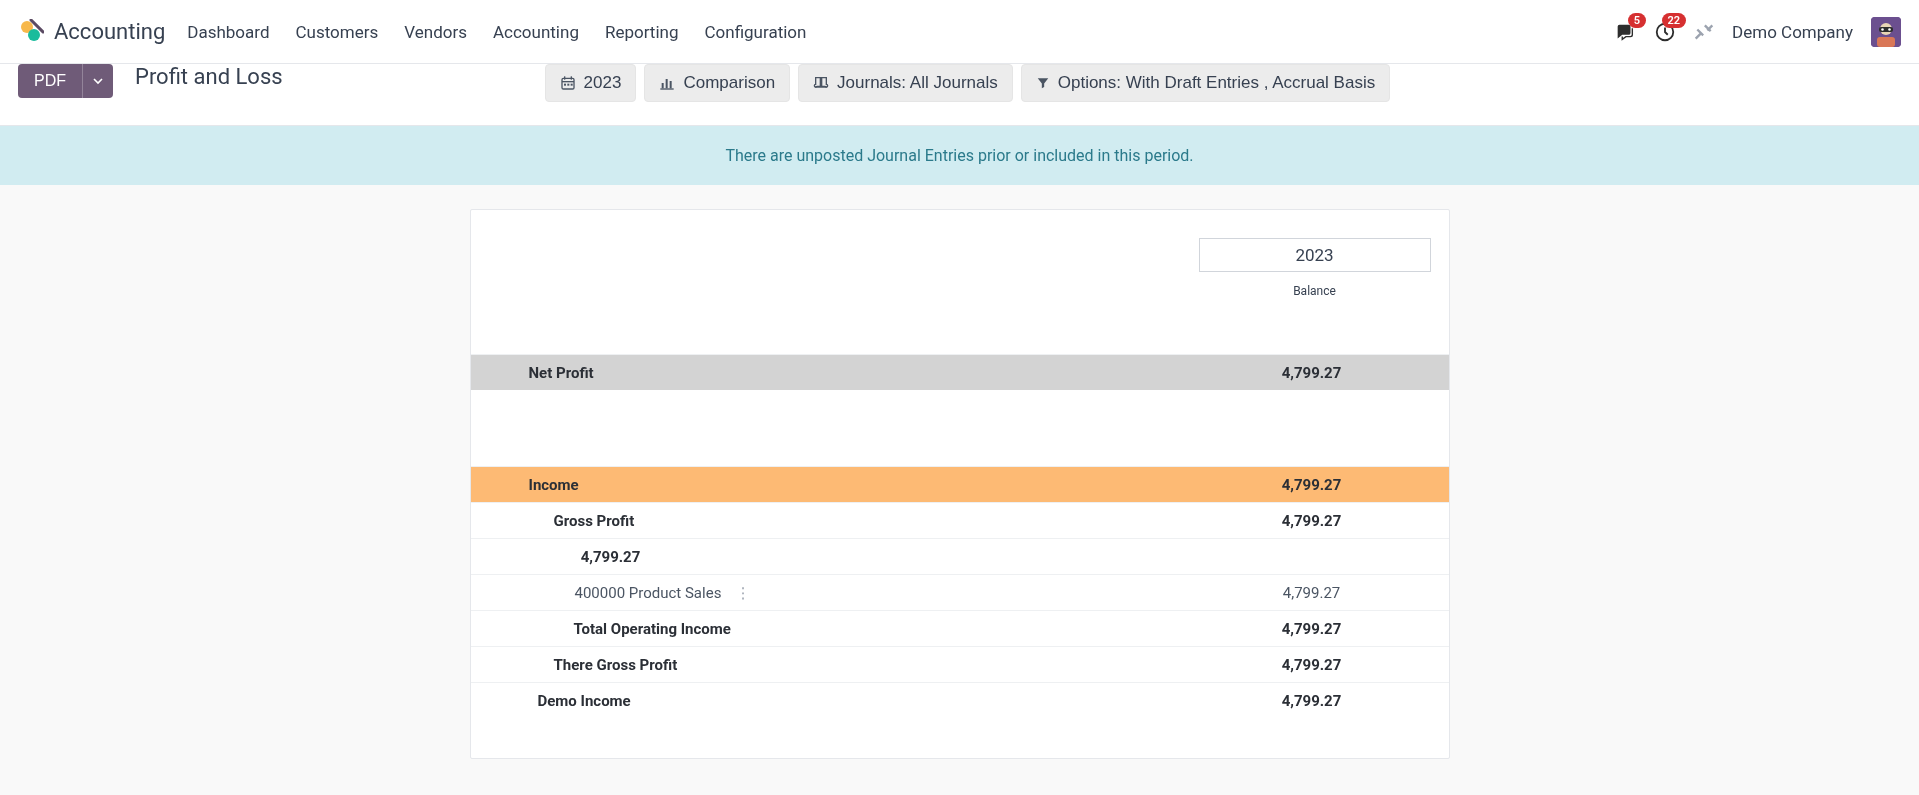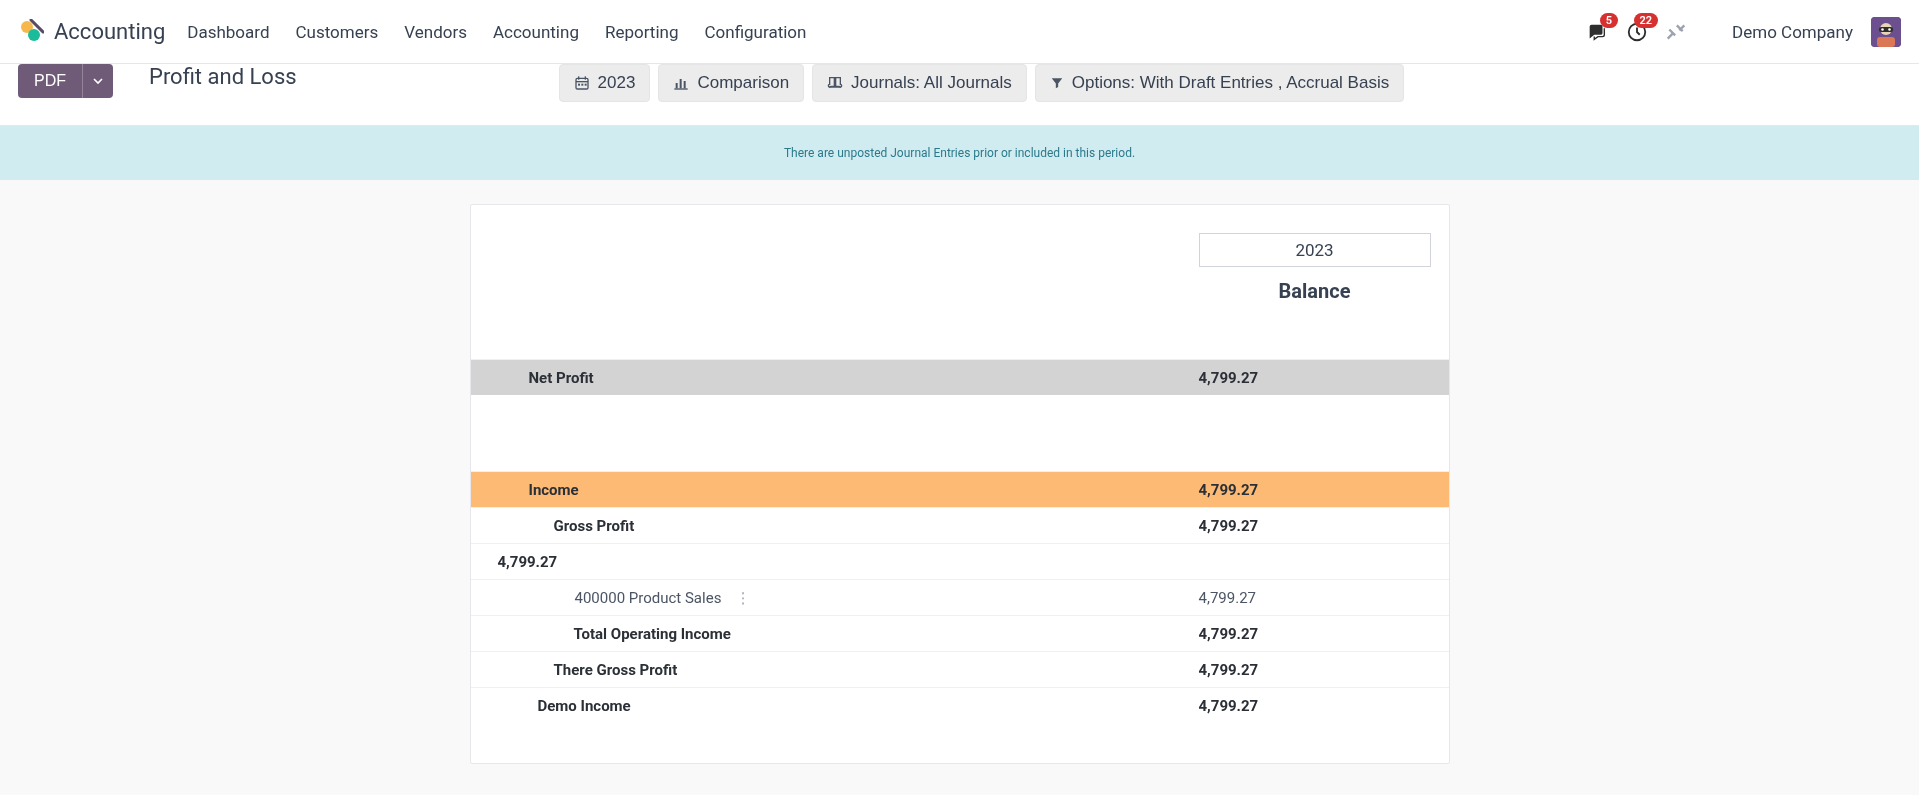--- a/index.html
+++ b/index.html
@@ -58,21 +58,20 @@
     font-size:11px;
     font-weight:600;
     border-radius: 999px;
     padding: 1px 6px;
     line-height:1.2;
   }
   .company-name {
     font-size: 17px;
     color:#374151;
     cursor:pointer;
-    margin-left:28px;
   }
   .avatar {
     width:30px; height:30px;
     border-radius:4px;
     background:#6b4f8f;
     display:inline-flex;
     align-items:center;
     justify-content:center;
     overflow:hidden;
     cursor:pointer;
@@ -100,21 +99,21 @@
     font-size:16px;
     cursor:pointer;
   }
   .btn-primary.split {
     padding: 8px 10px;
     border-left:1px solid rgba(255,255,255,0.25);
   }
   .report-title {
     font-size:22px;
     color:#374151;
-    margin-left: 20px;
+    margin-left: 6px;
   }
   .filter-group {
     display:flex;
     gap:8px;
   }
   .filter-btn {
     background:#ececec;
     border:1px solid #e5e5e5;
     border-radius:4px;
     padding:8px 14px;
@@ -125,21 +124,21 @@
     align-items:center;
     gap:8px;
   }
   .filter-btn .ficon { color:#4b5563; display:inline-flex; }
 
   .alert {
     background:#d1ecf1;
     color:#2b7a8b;
     text-align:center;
     padding:20px 10px;
-    font-size:12px;
+    font-size:16px;
   }
 
   .report-wrap {
     display:flex;
     justify-content:center;
     padding: 24px 10px 40px;
   }
   .report {
     width: 980px;
     background:#fff;
@@ -157,23 +156,22 @@
     border:1px solid #d1d5db;
     padding:6px 0;
     width:232px;
     text-align:center;
     font-size:17px;
     color:#374151;
   }
   .balance-label {
     text-align:right;
     padding: 6px 18px 14px;
-    font-size:20px;
+    font-size:12px;
     color:#374151;
-    font-weight:bold;
   }
   .balance-label span {
     display:inline-block;
     width:232px;
     text-align:center;
   }
 
   .row {
     display:flex;
     align-items:center;
@@ -188,21 +186,21 @@
     margin-top:42px;
   }
   .row .label {
     flex:1;
     display:flex;
     align-items:center;
     gap:6px;
   }
   .row .amount {
     width:232px;
-    text-align:left;
+    text-align:center;
     padding-right: 6px;
     font-variant-numeric: tabular-nums;
   }
   .bold { font-weight:700; color:#2b2f36;padding-left:27px; }
   .spacer-row { height:34px; }
 
   .indent-1 .label { padding-left: 40px; }
   .indent-2 .label { padding-left: 56px; }
   .indent-3 .label { padding-left: 76px; }
   .indent-4 .label { padding-left: 86px; }

